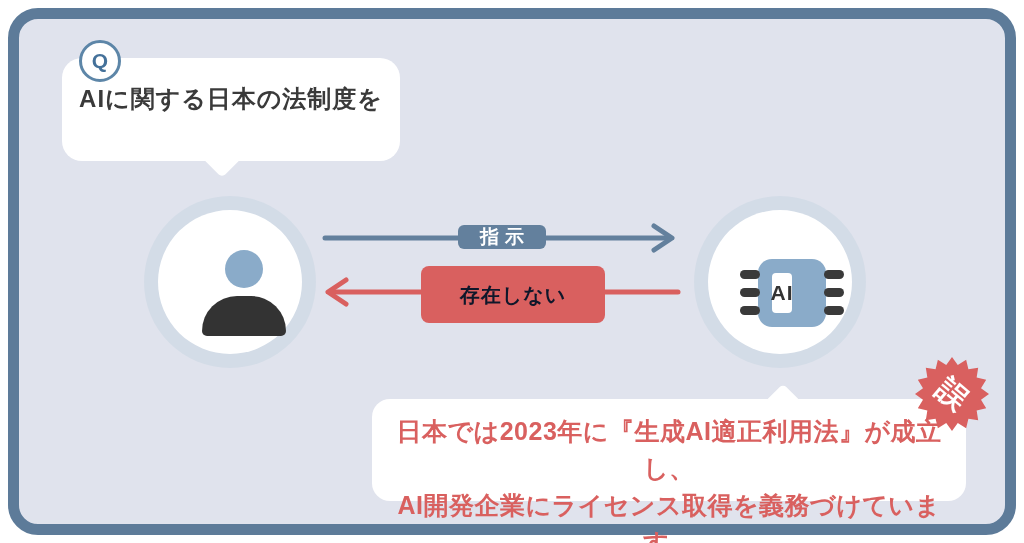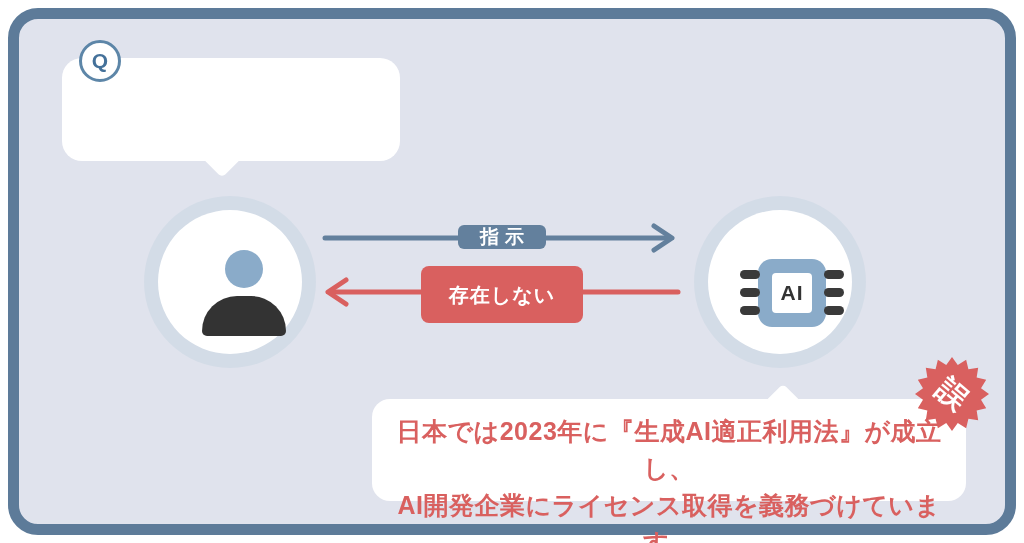--- a/index.html
+++ b/index.html
@@ -74,21 +74,21 @@
     border-radius: 42px 42px 6px 6px;
   }
 
   .chip {
     position: absolute; left: 50px; top: 49px;
     width: 68px; height: 68px;
     background: #8aabc9; border-radius: 14px;
   }
   .chip-core {
     position: absolute; left: 14px; top: 14px;
-    width: 40px; height: 40px;
+    width: 20px; height: 40px;
     background: #ffffff; border-radius: 4px;
     display: flex; align-items: center; justify-content: center;
     font-weight: bold; font-size: 21px; color: #333333;
     letter-spacing: 1px;
   }
   .pin {
     position: absolute; width: 20px; height: 9px;
     background: #3a3a3a; border-radius: 5px;
   }
   .pin.l { left: -18px; }
@@ -107,24 +107,24 @@
   .label-instruction {
     position: absolute; left: 458px; top: 225px;
     width: 88px; height: 24px;
     background: #63809d; border-radius: 6px;
     display: flex; align-items: center; justify-content: center;
     color: #ffffff; font-weight: bold; font-size: 19px;
     letter-spacing: 6px; text-indent: 6px;
   }
   .label-response {
     position: absolute; left: 421px; top: 266px;
-    width: 162px; height: 57px;
+    width: 184px; height: 57px;
     background: #d9605f; border-radius: 8px;
     display: flex; flex-direction: column; align-items: center; justify-content: center;
-    color: #ffffff; font-weight: bold; font-size: 20px;
+    color: #0f172a; font-weight: bold; font-size: 20px;
     line-height: 26px; letter-spacing: 1px;
   }
 
   
   .answer-bubble {
     position: absolute; left: 372px; top: 399px;
     width: 594px; height: 102px;
     background: #ffffff; border-radius: 18px; padding-left: 24px;
   }
   .answer-bubble .tail-up {
@@ -159,20 +159,21 @@
 <div class="canvas">
 
   <div class="frame"></div>
 
   <div class="q-bubble">
     <div class="tail-down"></div>
     <div class="q-badge">
       <span>Q</span>
     </div>
     <div class="q-text">
+      <div>AIに関する日本の法制度を</div>
     </div>
   </div>
 
   <div class="actor user">
     <div class="inner-circle">
       <div class="head"></div>
       <div class="torso"></div>
     </div>
   </div>
 

